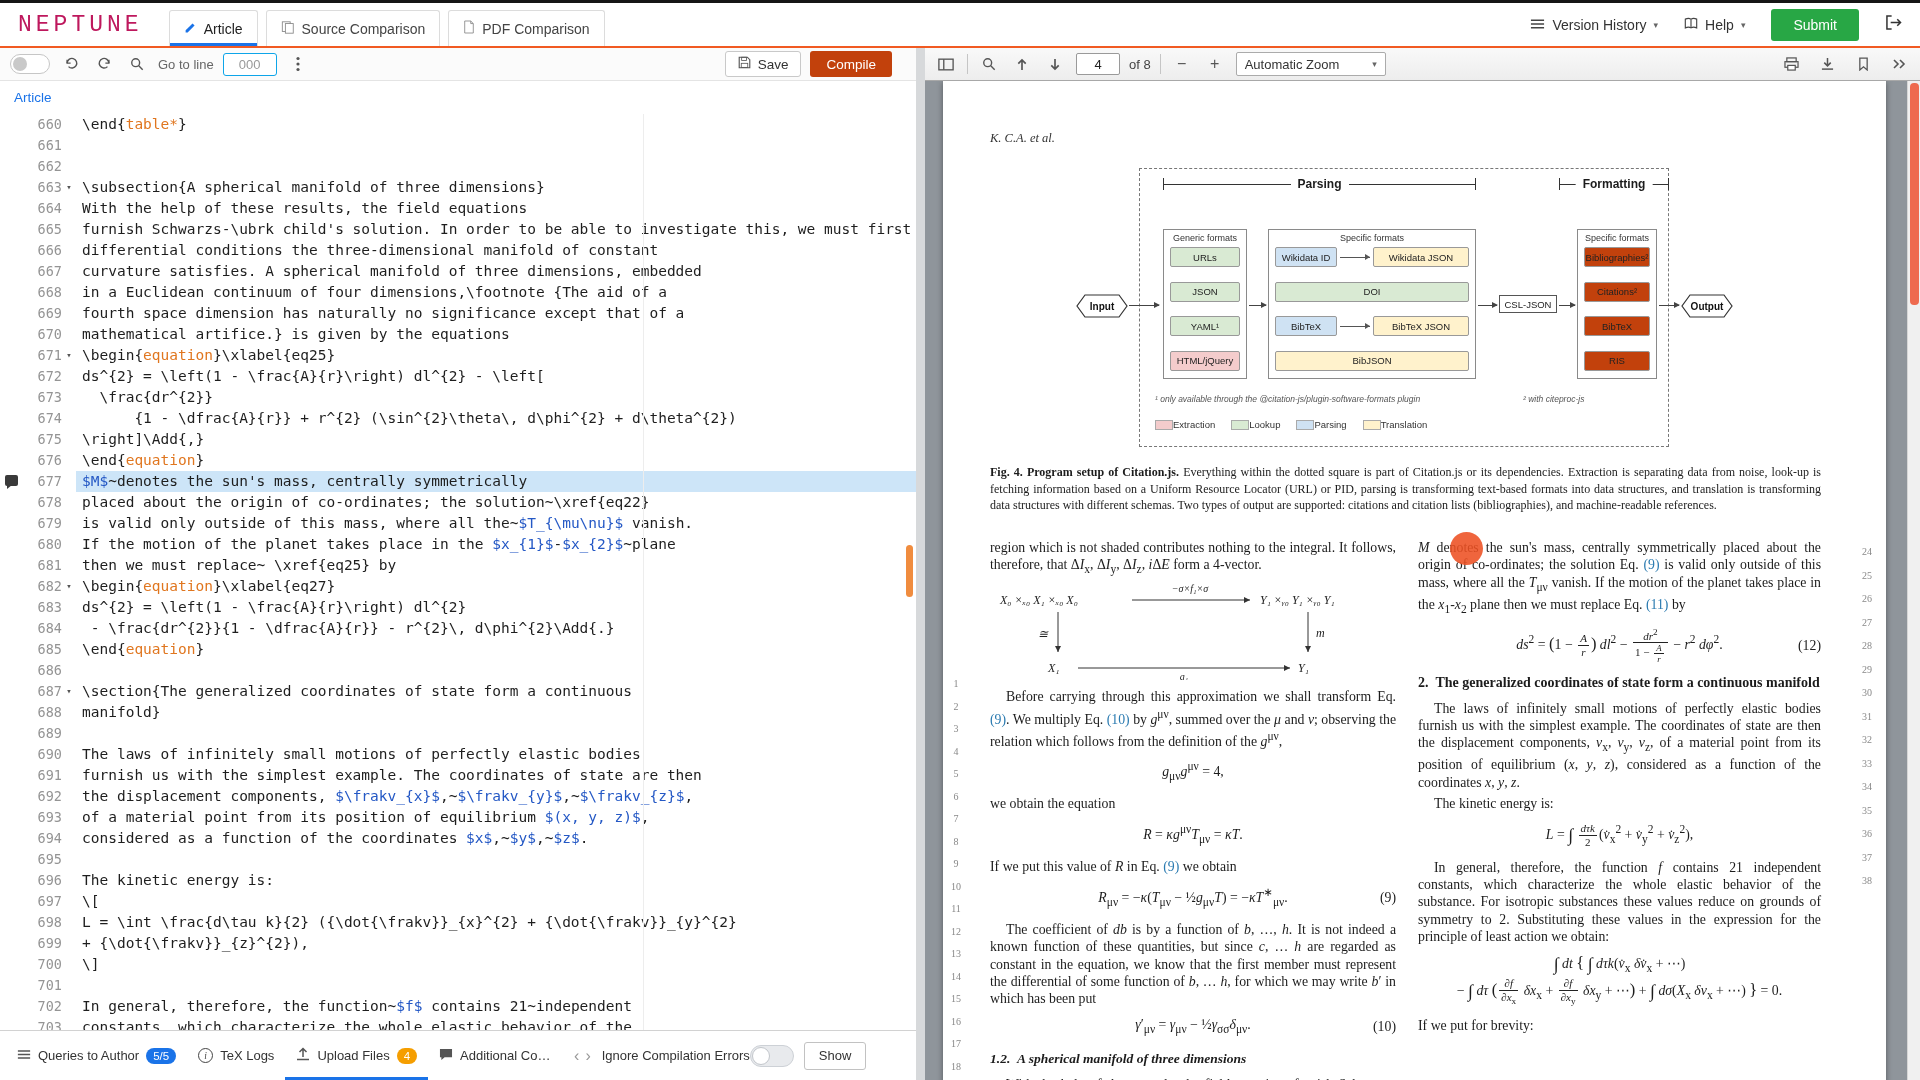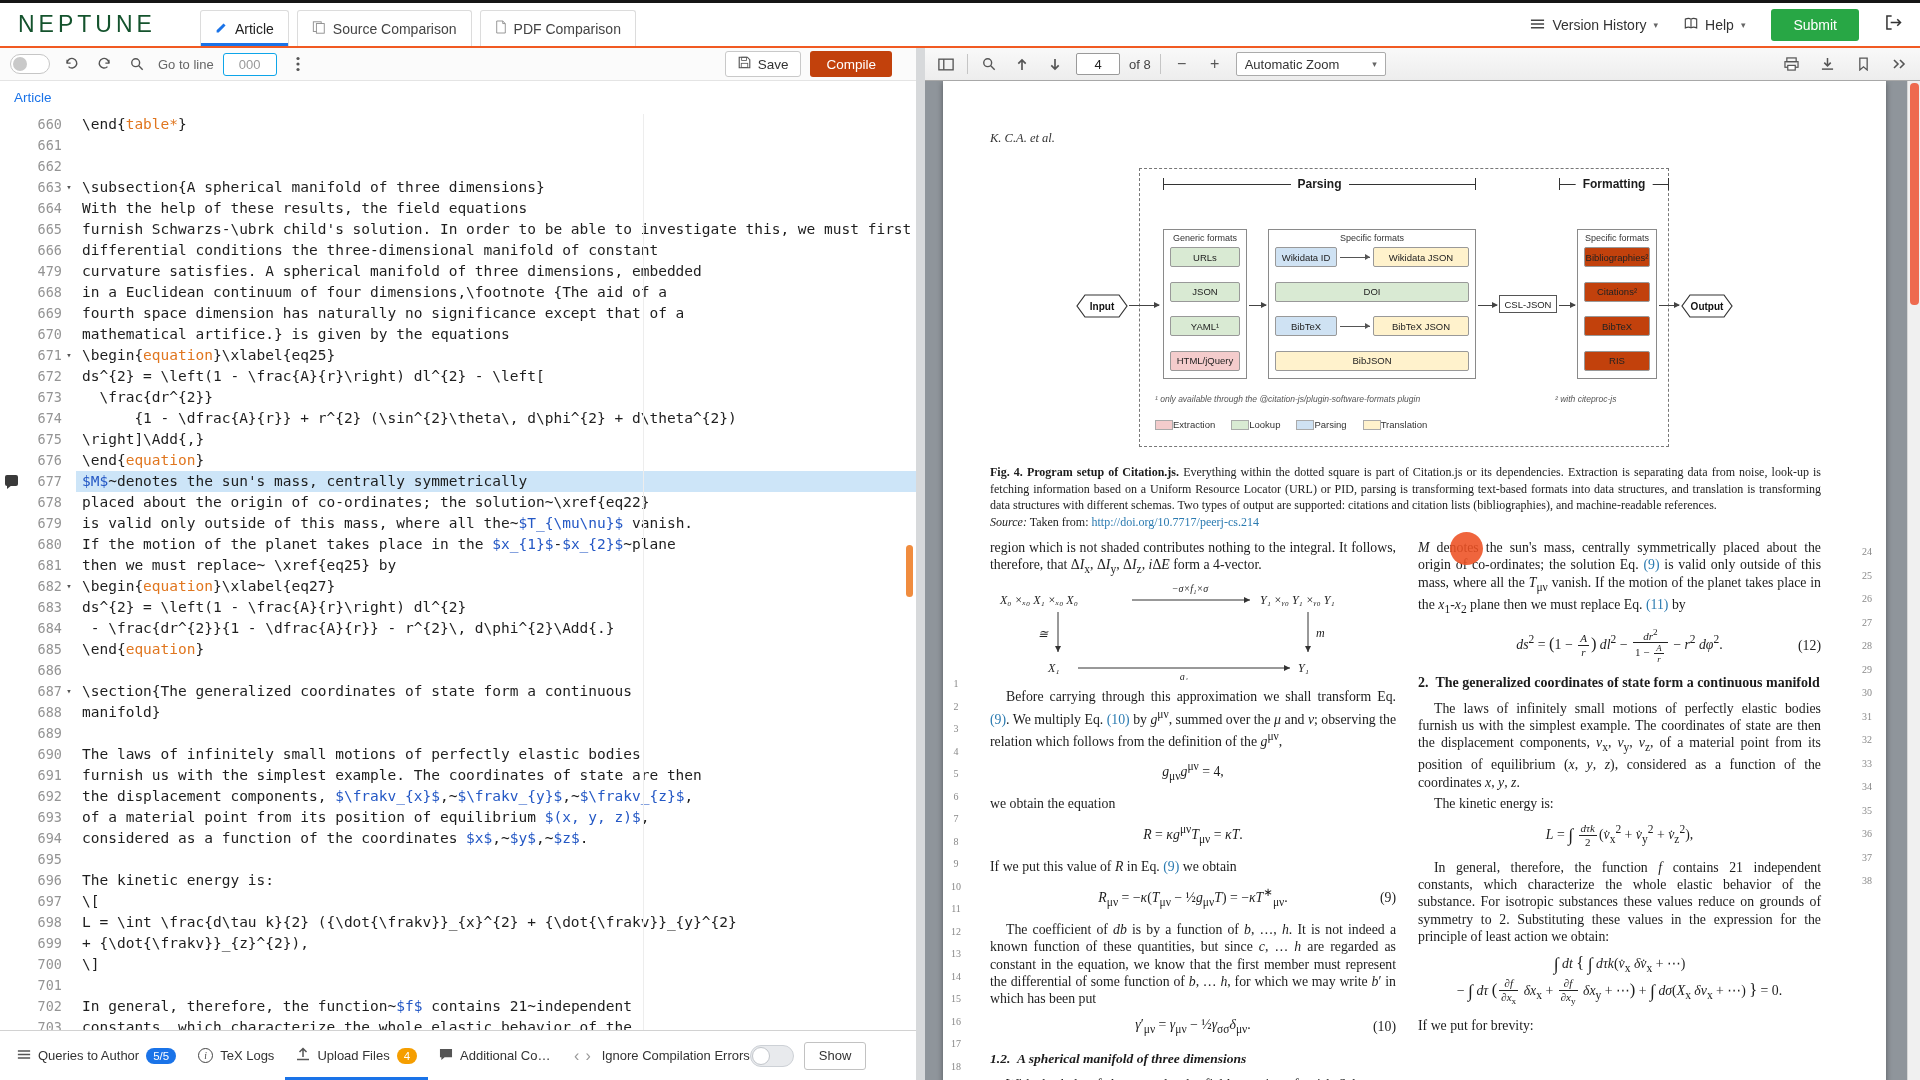--- a/index.html
+++ b/index.html
@@ -1,21 +1,21 @@
 <!DOCTYPE html>
 <html><head>
 <meta charset="utf-8">
 <style>
 *{box-sizing:border-box;margin:0;padding:0}
 html,body{width:1920px;height:1080px}
 body{position:relative;overflow:hidden;background:#fff;color:#222;font-family:"Liberation Sans",sans-serif}
 
 
 #navbar{position:absolute;top:0;left:0;right:0;height:46px;border-top:3px solid #151515;background:#fff;display:flex;align-items:flex-end;padding:0 18px}
-.brand{font-family:Liberation Sans, sans-serif;font-size:23px;letter-spacing:4px;color:#14532d;margin-right:44px;align-self:center}
+.brand{font-family:Liberation Mono, monospace;font-size:23px;letter-spacing:4px;color:#be185d;margin-right:26px;align-self:center}
 .tabs{display:flex;gap:8px;height:36px}
 .tab{display:flex;align-items:center;gap:7px;padding:0 14px;border:1px solid #dcdcdc;border-bottom:none;border-radius:3px 3px 0 0;font-size:14px;color:#444;background:#fff;cursor:pointer}
 .tab.active{box-shadow:inset 0 -3px 0 #1a73e8;color:#222}
 .nav-right{margin-left:auto;display:flex;align-items:center;gap:26px;align-self:center}
 .nav-link{display:flex;align-items:center;gap:7px;font-size:14px;color:#333;cursor:pointer}
 .caret{font-size:9px;color:#666}
 .btn-submit{background:#28a745;color:#fff;border:none;border-radius:3px;padding:8px 22px;font-size:14px;cursor:pointer}
 .orange-line{position:absolute;top:46px;left:0;right:0;height:2px;background:#f15a22}
 
 
@@ -103,21 +103,21 @@
 .sarr::after{content:'';position:absolute;right:0;top:-3px;border-left:5px solid #555;border-top:3px solid transparent;border-bottom:3px solid transparent}
 .csl{position:absolute;left:556px;top:214px;width:58px;height:18px;border:1px solid #555;background:#fff;display:flex;align-items:center;justify-content:center;font-size:9.5px;font-family:"Liberation Sans",sans-serif}
 .hexa{position:absolute}
 #hex-in{left:133px;top:213px}
 #hex-out{left:738px;top:213px}
 .hextxt{font:bold 10px "Liberation Sans",sans-serif;fill:#111}
 .harr{position:absolute;height:1px;background:#444;top:224px}
 .harr::after{content:'';position:absolute;right:-1px;top:-3.5px;border-left:6px solid #444;border-top:3.5px solid transparent;border-bottom:3.5px solid transparent}
 .fnote{position:absolute;font-size:8.5px;font-style:italic;color:#555;font-family:"Liberation Sans",sans-serif}
 #fn1{left:212px;top:313px;width:350px}
-#fn2{left:612px;top:313px}
+#fn2{left:580px;top:313px}
 .legend{position:absolute;left:212px;top:338px;display:flex;gap:16px;font-family:"Liberation Sans",sans-serif}
 .lg{display:flex;align-items:center;font-size:9.5px;color:#333}
 .sw{width:18px;height:10px;border:1px solid #aaa;display:inline-block}
 .caption{position:absolute;left:47px;top:383px;width:831px;font-size:12px;line-height:1.38;text-align:justify;color:#1c1c1c}
 .cap-link{color:#2a7ab0}
 .col{position:absolute;top:458px;font-size:13.8px;line-height:17.3px;text-align:justify}
 #col-left{left:47px;width:406px}
 #col-right{left:475px;width:403px}
 .col p{margin:0 0 4px}
 .ind{text-indent:16px}
@@ -284,21 +284,21 @@
         </div>
         <div class="cl">
           <div class="gut">
             <span class="lnum">666</span>
             <span class="fold"></span>
           </div>
           <div class="ct">differential conditions the three-dimensional manifold of constant</div>
         </div>
         <div class="cl">
           <div class="gut">
-            <span class="lnum">479</span>
+            <span class="lnum">667</span>
             <span class="fold"></span>
           </div>
           <div class="ct">curvature satisfies. A spherical manifold of three dimensions, embedded</div>
         </div>
         <div class="cl">
           <div class="gut">
             <span class="lnum">668</span>
             <span class="fold"></span>
           </div>
           <div class="ct">in a Euclidean continuum of four dimensions,\footnote {The aid of a</div>
@@ -734,23 +734,20 @@
             <span>Parsing</span>
           </span>
           <span class="lg">
             <span class="sw" style="background: rgb(255, 242, 204);"></span>
             <span>Translation</span>
           </span>
         </div>
 
       <div class="caption">
         <span><b>Fig. 4. Program setup of Citation.js.</b> Everything within the dotted square is part of Citation.js or its dependencies. Extraction is separating data from noise, look-up is fetching information based on a Uniform Resource Locator (URL) or PID, parsing is transforming text-based formats into data structures, and translation is transforming data structures with different schemas. Two types of output are supported: citations and citation lists (bibliographies), and machine-readable references.</span>
-        <div class="cap-src">
-          <i>Source:</i><span> Taken from: </span><span class="cap-link">http://doi.org/10.7717/peerj-cs.214</span>
-        </div>
       </div>
 
       <div class="col" id="col-left">
         <p>region which is not shaded contributes nothing to the integral. It follows, therefore, that Δ<i>I</i><sub>x</sub>, Δ<i>I</i><sub>y</sub>, Δ<i>I</i><sub>z</sub>, <i>i</i>Δ<i>E</i> form a 4-vector.</p>
         <svg class="cdiag" width="390" height="98">
           <defs>
               <marker id="ah" markerWidth="7" markerHeight="7" refX="6" refY="3" orient="auto">
                 <path d="M0,0L6,3L0,6z" fill="#333"></path>
               </marker>
             </defs>

